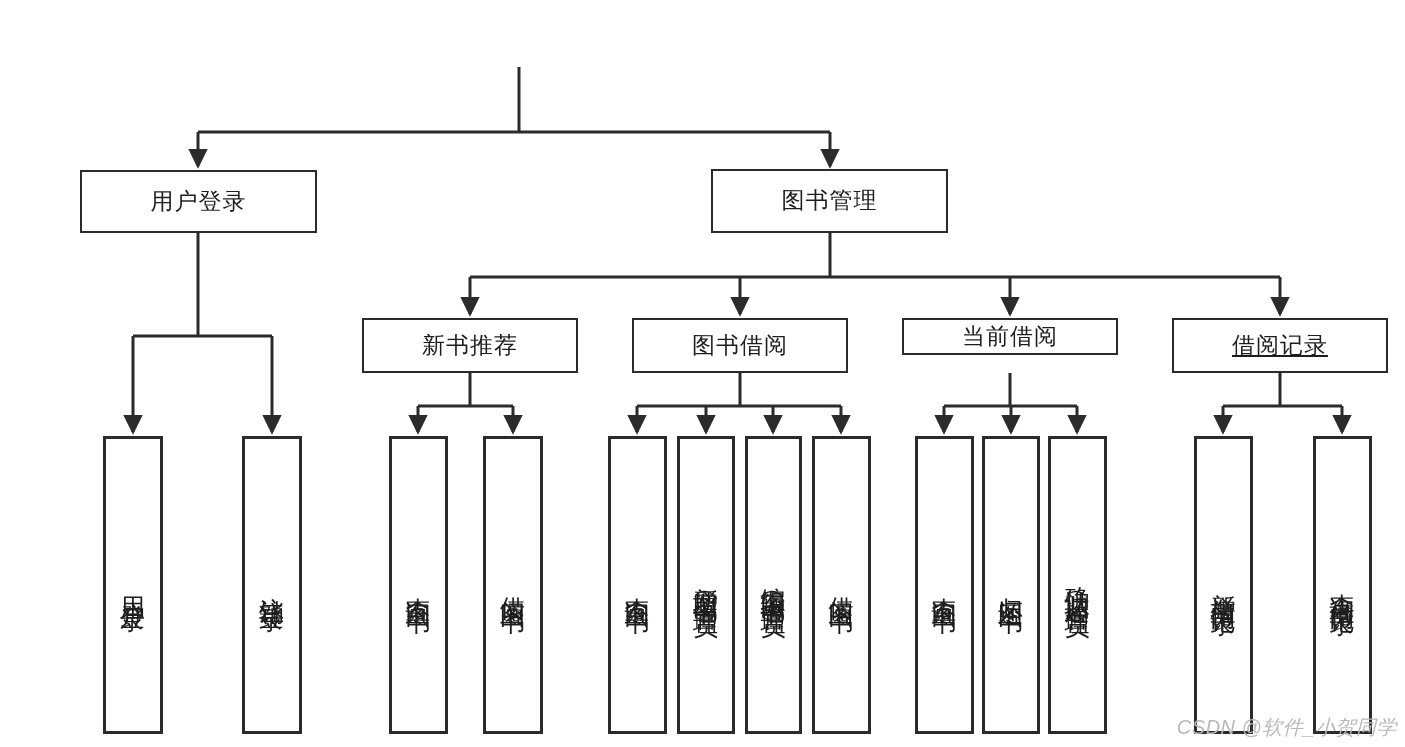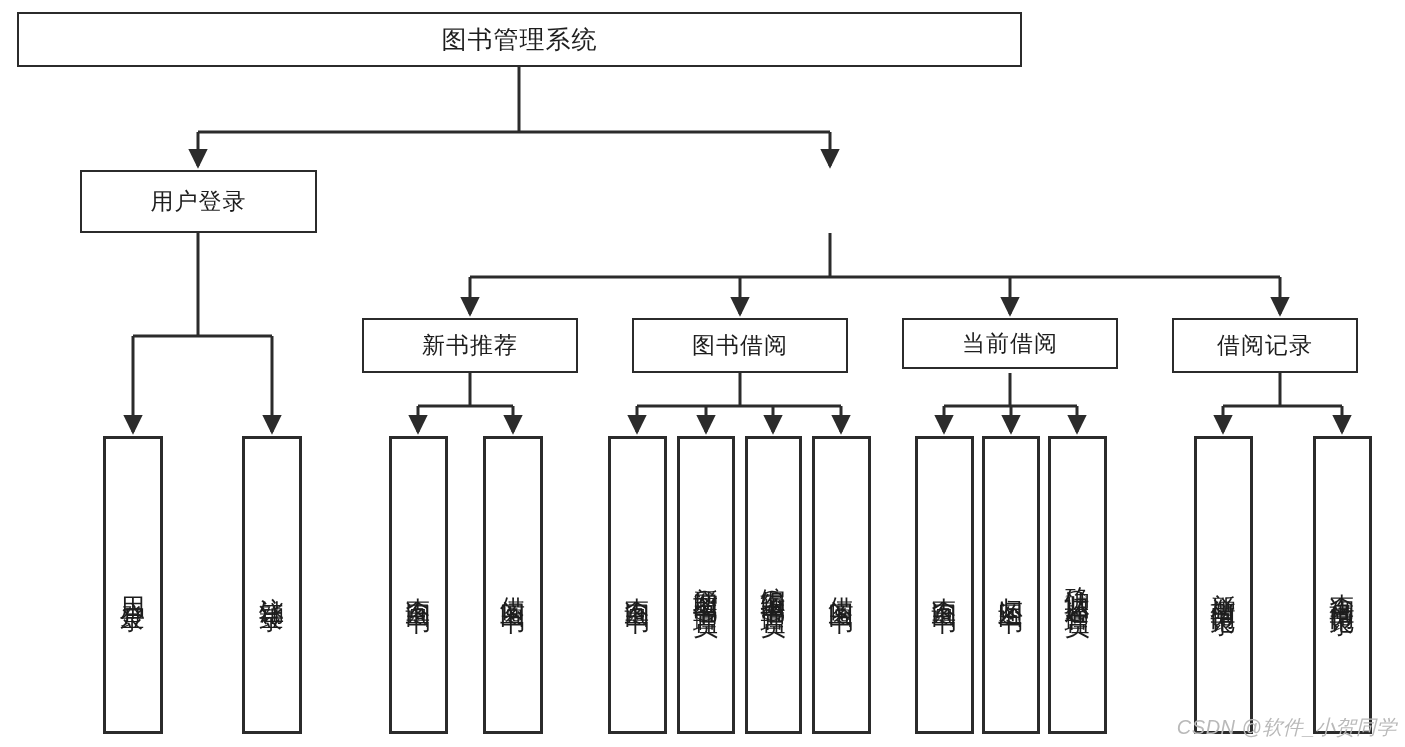--- a/index.html
+++ b/index.html
@@ -115,42 +115,42 @@
       <path d="M 1011 406 L 1011 432" marker-end="url(#arrow)"></path>
       <path d="M 1077 406 L 1077 432" marker-end="url(#arrow)"></path>
 
       <path d="M 1280 373 L 1280 406"></path>
       <path d="M 1223 406 L 1342 406"></path>
       <path d="M 1223 406 L 1223 432" marker-end="url(#arrow)"></path>
       <path d="M 1342 406 L 1342 432" marker-end="url(#arrow)"></path>
     </g>
   </svg>
 
-  <div class="node root" style="left:17px;top:12px;width:1005px;height:55px;">
-    <span class="label">图书管理系统</span>
-  </div>
 
   <div class="node lvl2" style="left:80px;top:170px;width:237px;height:63px;">
     <span class="label">用户登录</span>
   </div>
 
+  <div class="node lvl2" style="left:711px;top:169px;width:237px;height:64px;">
+    <span class="label">图书管理</span>
+  </div>
 
   <div class="node lvl3" style="left:362px;top:318px;width:216px;height:55px;font-family:Liberation Serif, serif;">
     <span class="label">新书推荐</span>
   </div>
 
   <div class="node lvl3" style="left:632px;top:318px;width:216px;height:55px;">
     <span class="label">图书借阅</span>
   </div>
 
-  <div class="node lvl3" style="left:902px;top:318px;width:216px;height:51px;">
+  <div class="node lvl3" style="left:902px;top:318px;width:216px;height:37px;">
     <span class="label">当前借阅</span>
   </div>
 
-  <div class="node lvl3" style="left:1172px;top:318px;width:186px;height:55px;">
+  <div class="node lvl3" style="left:1172px;top:318px;width:216px;height:55px;text-decoration:underline;">
     <span class="label">借阅记录</span>
   </div>
 
   <div class="node leaf" style="left:103px;top:436px;width:60px;height:298px;">
     <span class="label">用户登录</span>
   </div>
 
   <div class="node leaf" style="left:242px;top:436px;width:60px;height:298px;">
     <span class="label">注销登录</span>
   </div>

